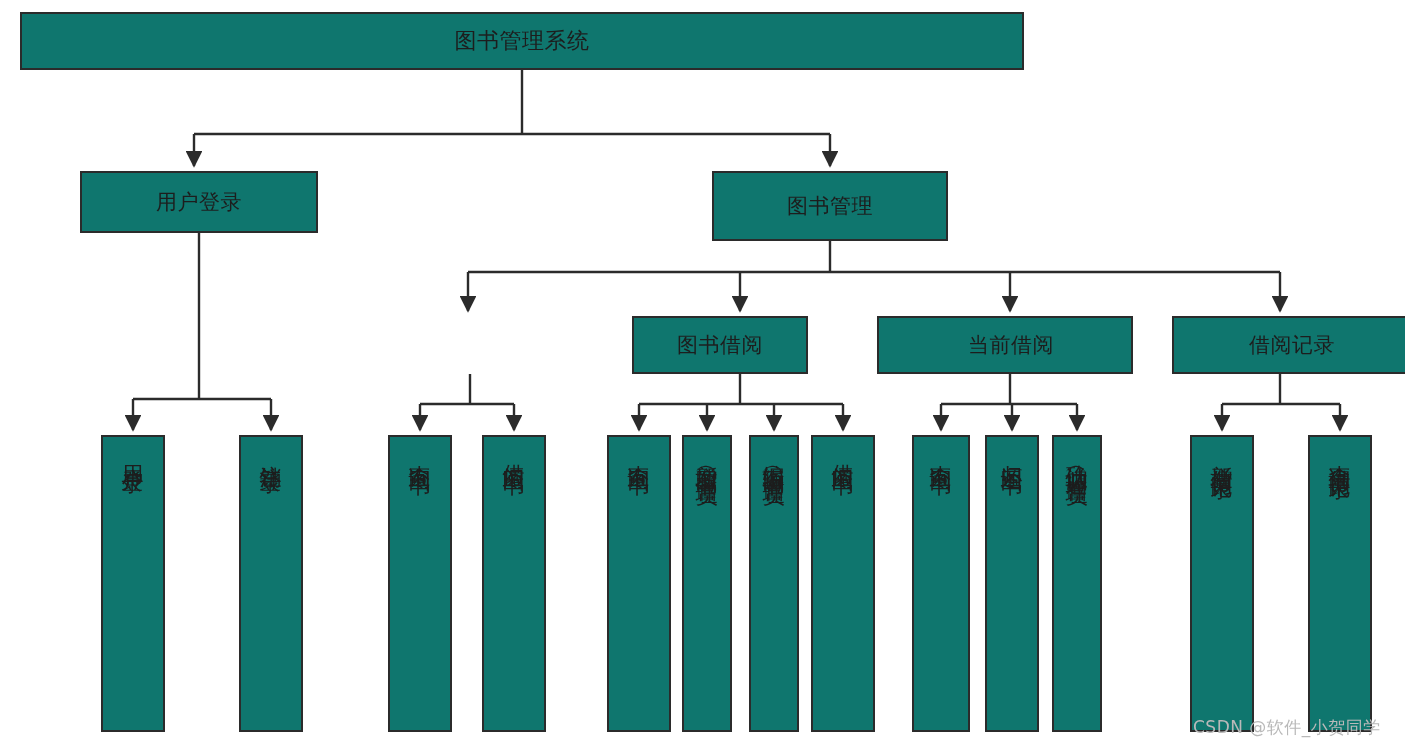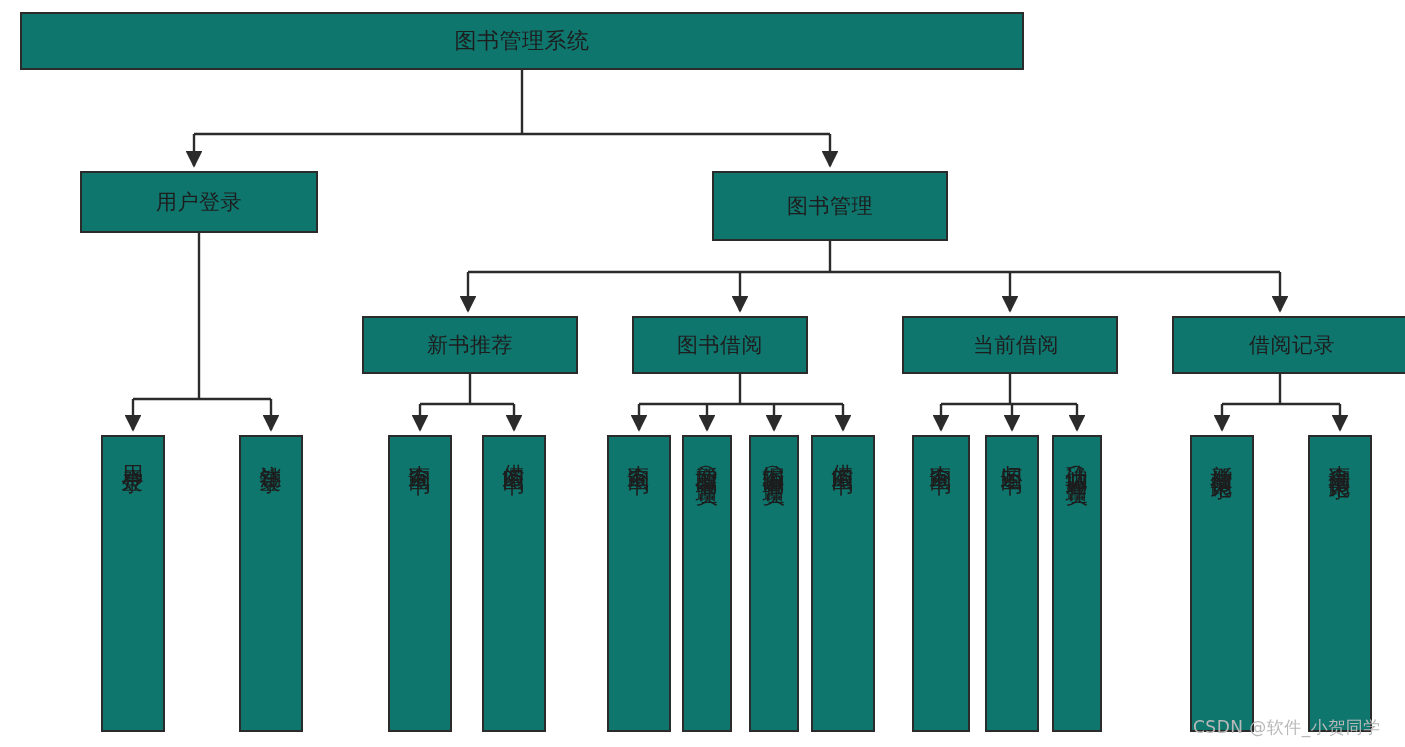--- a/index.html
+++ b/index.html
@@ -145,27 +145,24 @@
     <span class="node-label">图书管理系统</span>
   </div>
 
   <div class="node horiz" style="left: 80px; top: 171px; width: 238px; height: 62px;">
     <span class="node-label">用户登录</span>
   </div>
   <div class="node horiz" style="left: 712px; top: 171px; width: 236px; height: 70px;">
     <span class="node-label">图书管理</span>
   </div>
 
-  <div class="node horiz" style="left: 362px; top: 316px; width: 216px; height: 58px;">
-    <span class="node-label">新书推荐</span>
-  </div>
   <div class="node horiz" style="left: 632px; top: 316px; width: 176px; height: 58px;">
     <span class="node-label">图书借阅</span>
   </div>
-  <div class="node horiz" style="left: 902px; top: 316px; width: 216px; height: 58px; padding-left: 12px;">
+  <div class="node horiz" style="left: 877px; top: 316px; width: 256px; height: 58px; padding-left: 12px;">
     <span class="node-label">当前借阅</span>
   </div>
   <div class="node horiz" style="left: 1172px; top: 316px; width: 240px; height: 58px;">
     <span class="node-label">借阅记录</span>
   </div>
 
   <div class="node vert" style="left: 101px; top: 435px; width: 64px; height: 297px;">
     <span class="node-label">用户登录</span>
   </div>
   <div class="node vert" style="left: 239px; top: 435px; width: 64px; height: 297px;">

